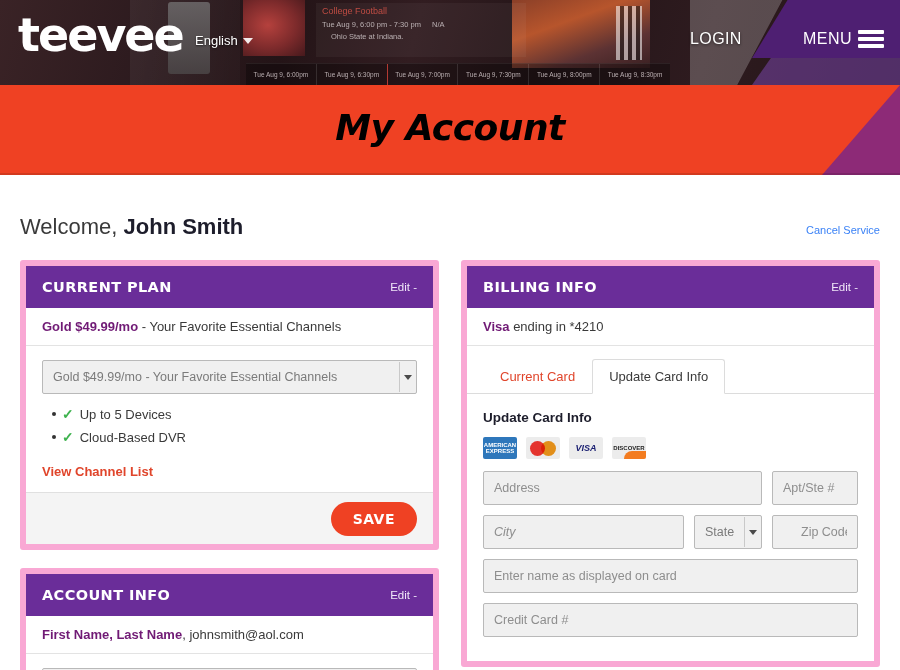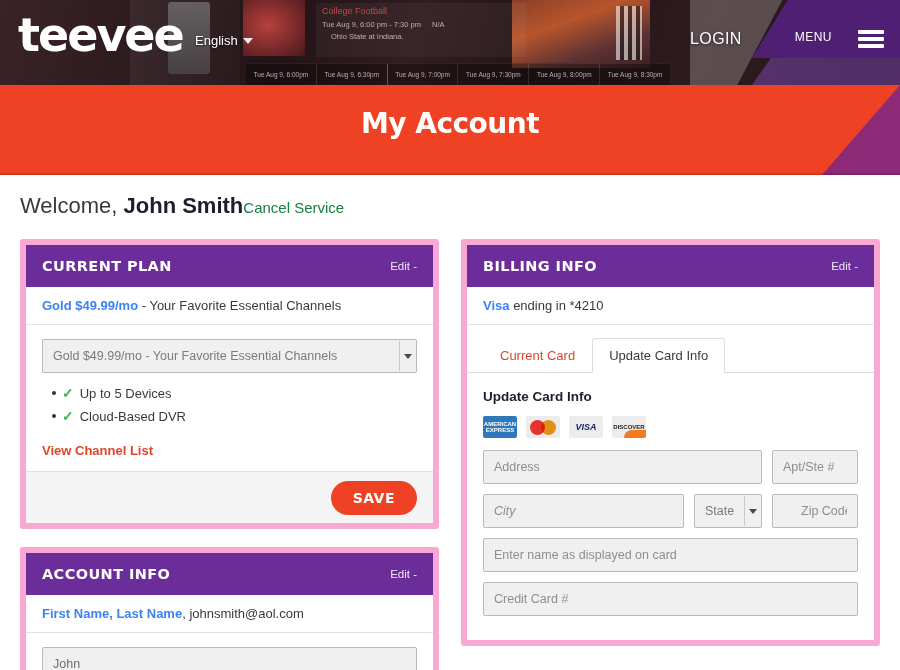--- a/index.html
+++ b/index.html
@@ -119,61 +119,62 @@
     clip-path: polygon(24% 0, 100% 0, 100% 100%, 0 100%);
   }
   .menu-block2 {
     position: absolute; right: 0; top: 0; width: 148px; height: 85px;
     background: rgba(120,70,170,0.55);
     z-index: 3;
     clip-path: polygon(40% 0, 100% 0, 100% 100%, 0 100%);
   }
   .menu {
     position: absolute; right: 16px; top: 30px;
-    display: flex; gap: 26px;
-    color: #fff; font-size: 12px; letter-spacing: .5px;
+    display: flex; gap: 6px;
+    color: #fff; font-size: 16px; letter-spacing: .5px;
     z-index: 7;
   }
   .hamburger { display: flex; flex-direction: column; gap: 3px; }
   .hamburger span { display: block; width: 26px; height: 4px; background: #fff; border-radius: 1px; }
 
   
   .hero {
     position: relative;
     width: 900px; height: 90px;
     background: #ef4123;
     overflow: hidden;
   }
   .hero h1 {
     position: absolute; left: 0; right: 0; top: 22px;
     text-align: center;
-    color: #ffffff;
-    font-size: 28px; font-weight: bold;
+    color: #000000;
+    font-size: 36px; font-weight: bold;
     font-family: "DejaVu Sans", sans-serif;
     letter-spacing: -.5px;
+    font-style: italic;
   }
   .hero-diag {
     position: absolute; right: 0; top: 0; width: 130px; height: 90px;
     background: #8d2a77;
     clip-path: polygon(100% 0, 100% 100%, 40% 100%);
   }
   .hero-rule {
     position: absolute; left: 0; right: 0; bottom: 0; height: 2px;
     background: rgba(0,0,0,.12);
   }
 
   
   .main { position: relative; width: 900px; height: 495px; background: #fff; padding: 0 20px; }
   .welcome-row {
-    display: flex; align-items: baseline; justify-content: flex-start;
-    padding-top: 18px;
+    display: flex; align-items: baseline; justify-content: space-between;
+    padding-top: 39px;
   }
   .welcome { font-size: 22px; color: #3a3a3a; font-weight: normal; }
   .welcome b { color: #1d1d2b; font-weight: bold; }
-  .cancel-link { font-size: 15px; color: #15803d; cursor: pointer; }
+  .cancel-link { font-size: 11px; color: #3b82f6; cursor: pointer; }
 
   .cols { display: flex; gap: 22px; margin-top: 20px; }
   .col { width: 419px; }
 
   .card {
     border: 6px solid #f9a8d4;
     border-radius: 3px;
     background: #fff;
     overflow: hidden;
     margin-bottom: 18px;
@@ -187,21 +188,21 @@
   .card-head .title {
     color: #ffffff; font-size: 14.5px; font-weight: bold; letter-spacing: .4px;
     font-family: "DejaVu Sans", sans-serif;
   }
   .card-head .edit { color: #f0e6f8; font-size: 11.5px; cursor: pointer; }
   .card-row {
     padding: 11px 16px;
     border-bottom: 1px solid #e3e3e3;
     font-size: 13px; color: #3a3a3a;
   }
-  .card-row b { color: #3b82f6; }
+  .card-row b { color: #701a75; }
   .card-body { padding: 14px 16px 12px; }
 
   .select, .inp {
     width: 100%; height: 34px;
     background: #f0f0f0;
     border: 1px solid #b9b9b9;
     border-radius: 2px;
     font-size: 12.5px; color: #7b7b7b;
     padding: 0 10px;
     font-family: "Liberation Sans", sans-serif;

